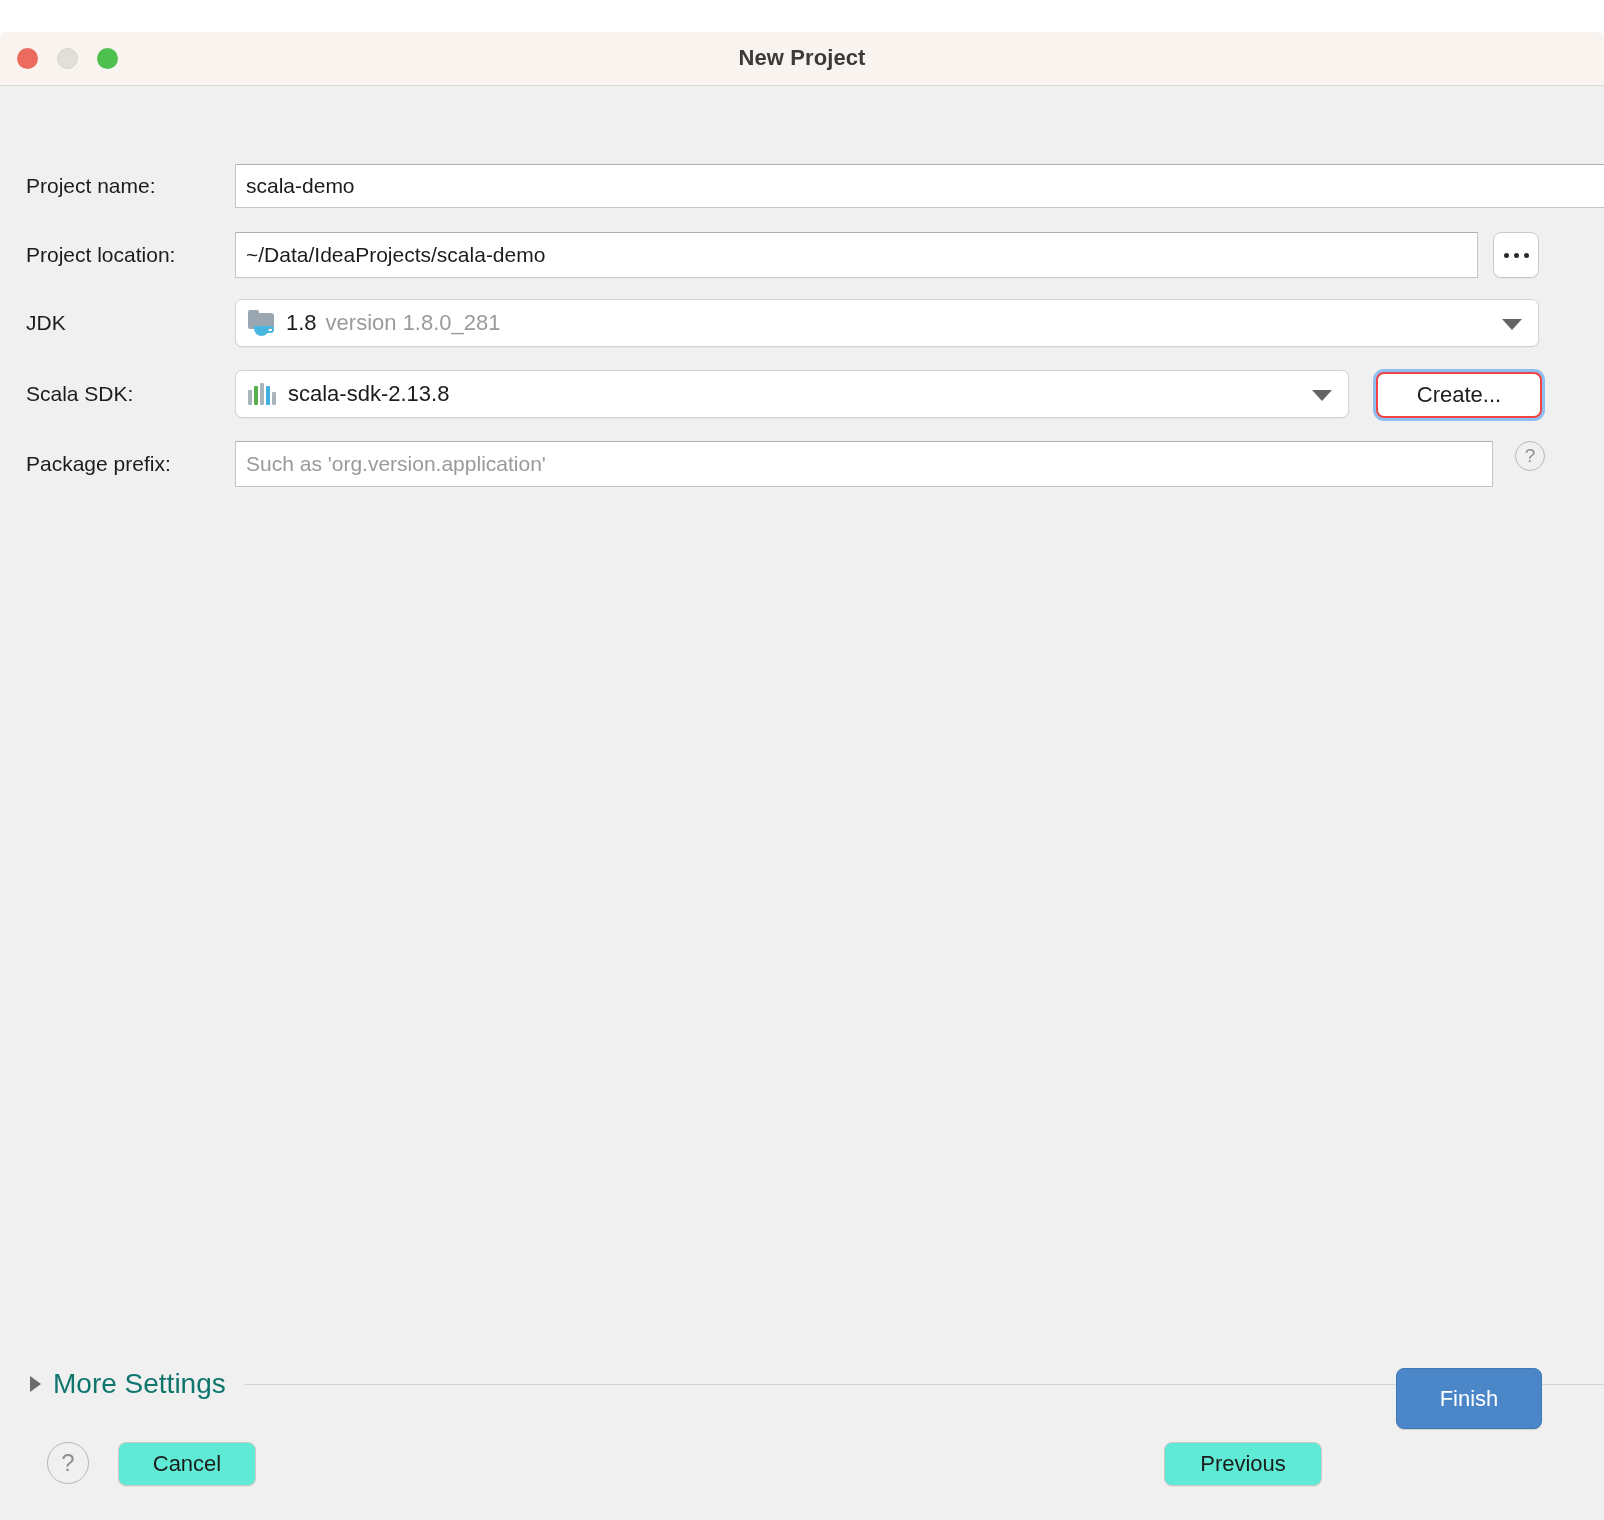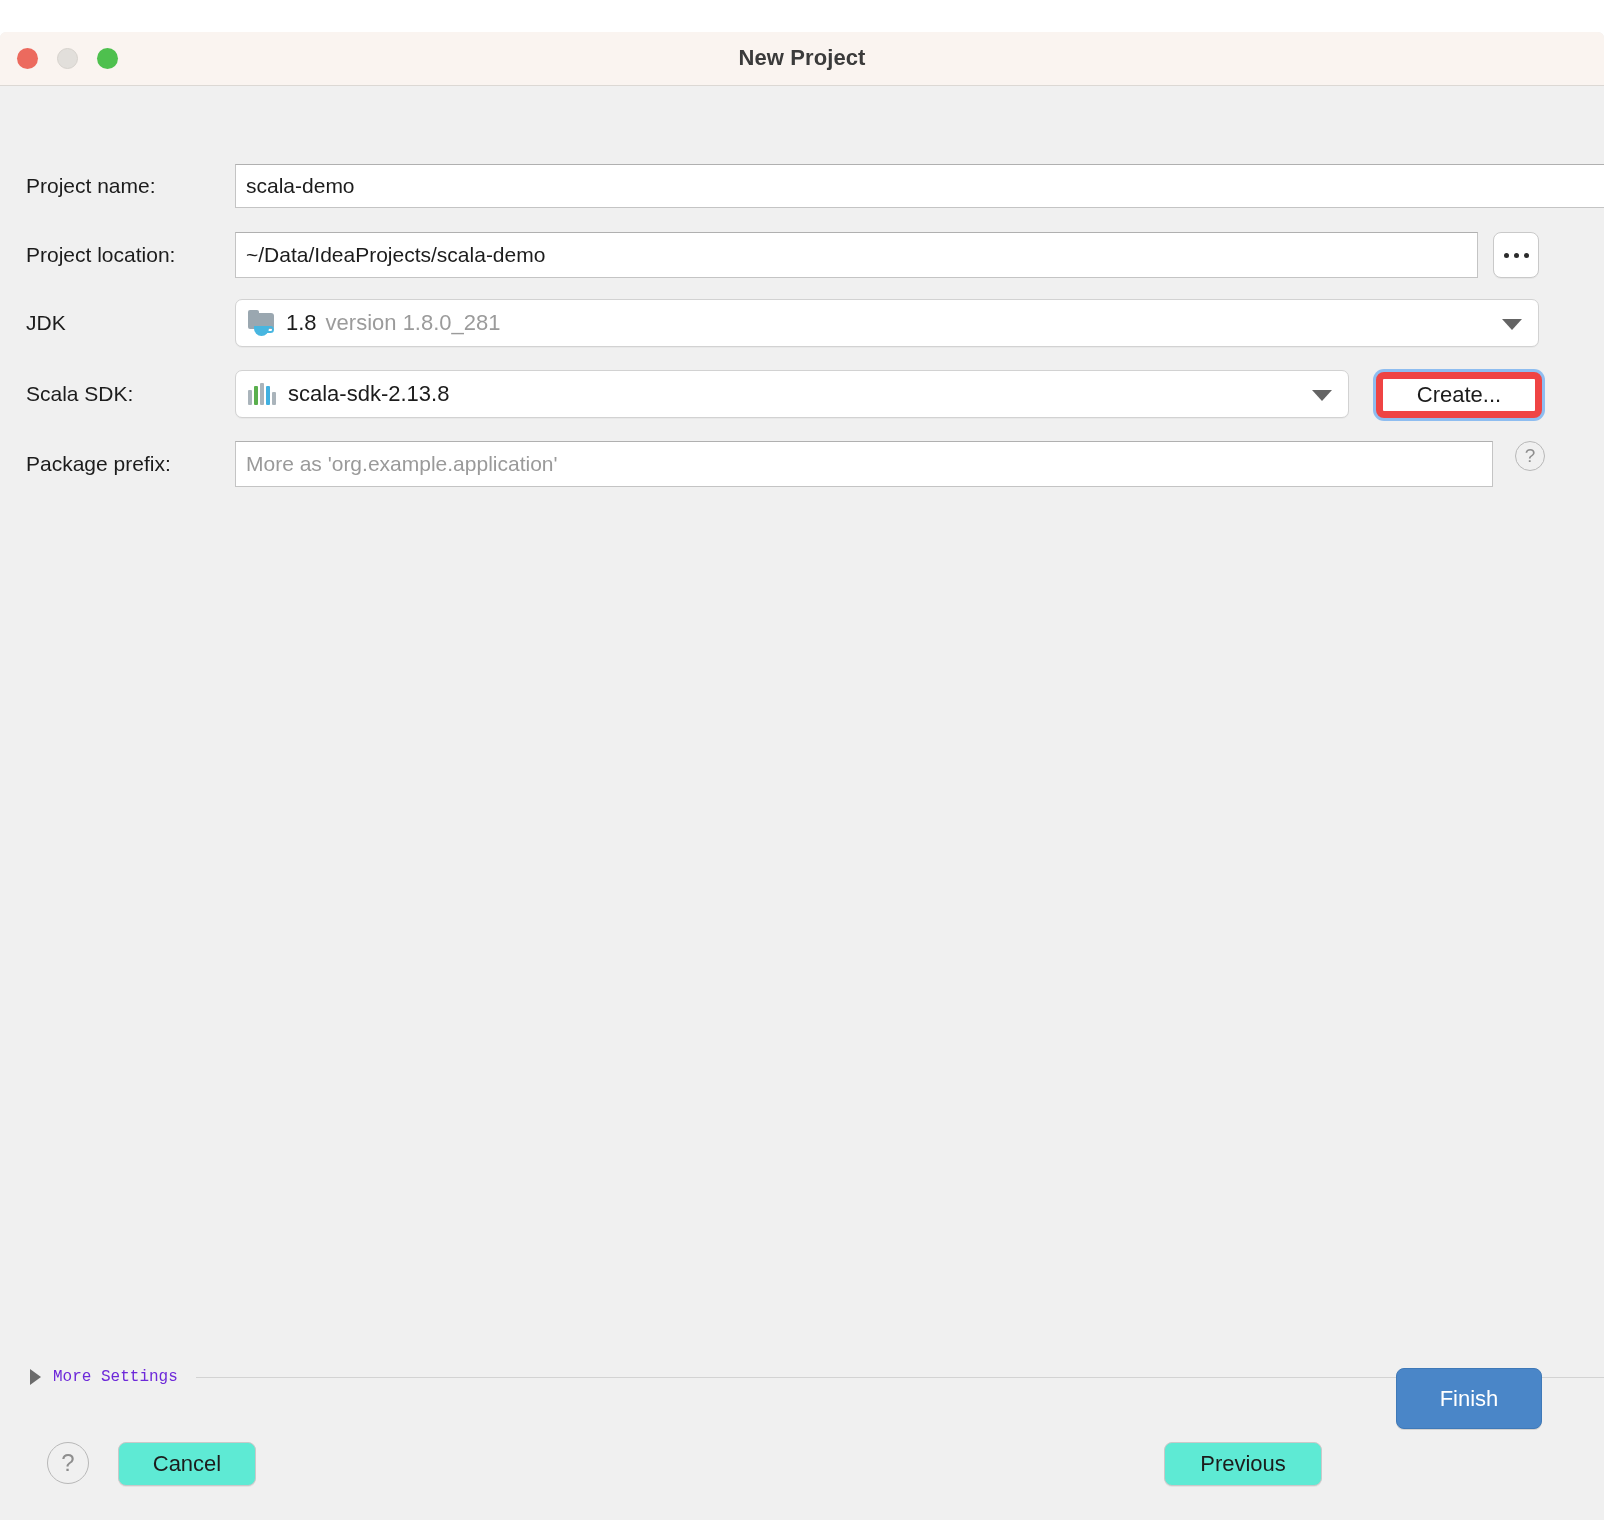--- a/index.html
+++ b/index.html
@@ -193,21 +193,21 @@
   .browse-btn .dot {
     width: 5px; height: 5px;
     border-radius: 50%;
     background: #2b2b2b;
   }
 
   
   .create-btn {
     box-sizing: border-box;
     background: #ffffff;
-    border: 7px solid #ef4444;
+    border: 2px solid #ef4444;
     border-radius: 8px;
     display: flex;
     align-items: center;
     justify-content: center;
     font-size: 22px;
     color: #1c1c1c;
     box-shadow: 0 0 0 3px #8ebdf0;
     cursor: default;
   }
 
@@ -237,25 +237,24 @@
   }
   .disclosure {
     width: 0; height: 0;
     border-top: 8px solid transparent;
     border-bottom: 8px solid transparent;
     border-left: 11px solid #6b6b6b;
     margin-right: 12px;
     flex: none;
   }
   .more-label {
-    font-size: 16px;
-    color: #6d28d9;
+    font-size: 28px;
+    color: #0f766e;
     white-space: nowrap;
     margin-right: 18px;
-    font-family: Liberation Mono, monospace;
   }
   .sep-line {
     flex: 1;
     height: 1px;
     background: #d3d3d3;
   }
 
   
   .btn {
     box-sizing: border-box;
@@ -341,21 +340,21 @@
         </span>
         <span class="combo-text">scala-sdk-2.13.8</span>
         <span class="arrow"></span>
       </div>
       <div class="create-btn" style="position:absolute; left:1376px; top:2px; width:166px; height:46px;">Create...</div>
     </div>
 
     <div class="row" style="top:355px; height:46px;">
       <div class="label" style="position:absolute; left:26px; top:11px;">Package prefix:</div>
       <div class="textfield" style="position:absolute; left:235px; top:0; width:1258px; height:46px;">
-        <span class="ph">More as 'org.example.application'</span>
+        <span class="ph">Such as 'org.version.application'</span>
       </div>
       <div class="help-circle" style="position:absolute; left:1515px; top:363px; width:30px; height:30px; font-size:19px; margin-top:-363px;">?</div>
     </div>
 
   </div>
 
   <div class="more-settings">
     <span class="disclosure"></span>
     <span class="more-label">More Settings</span>
     <span class="sep-line"></span>

